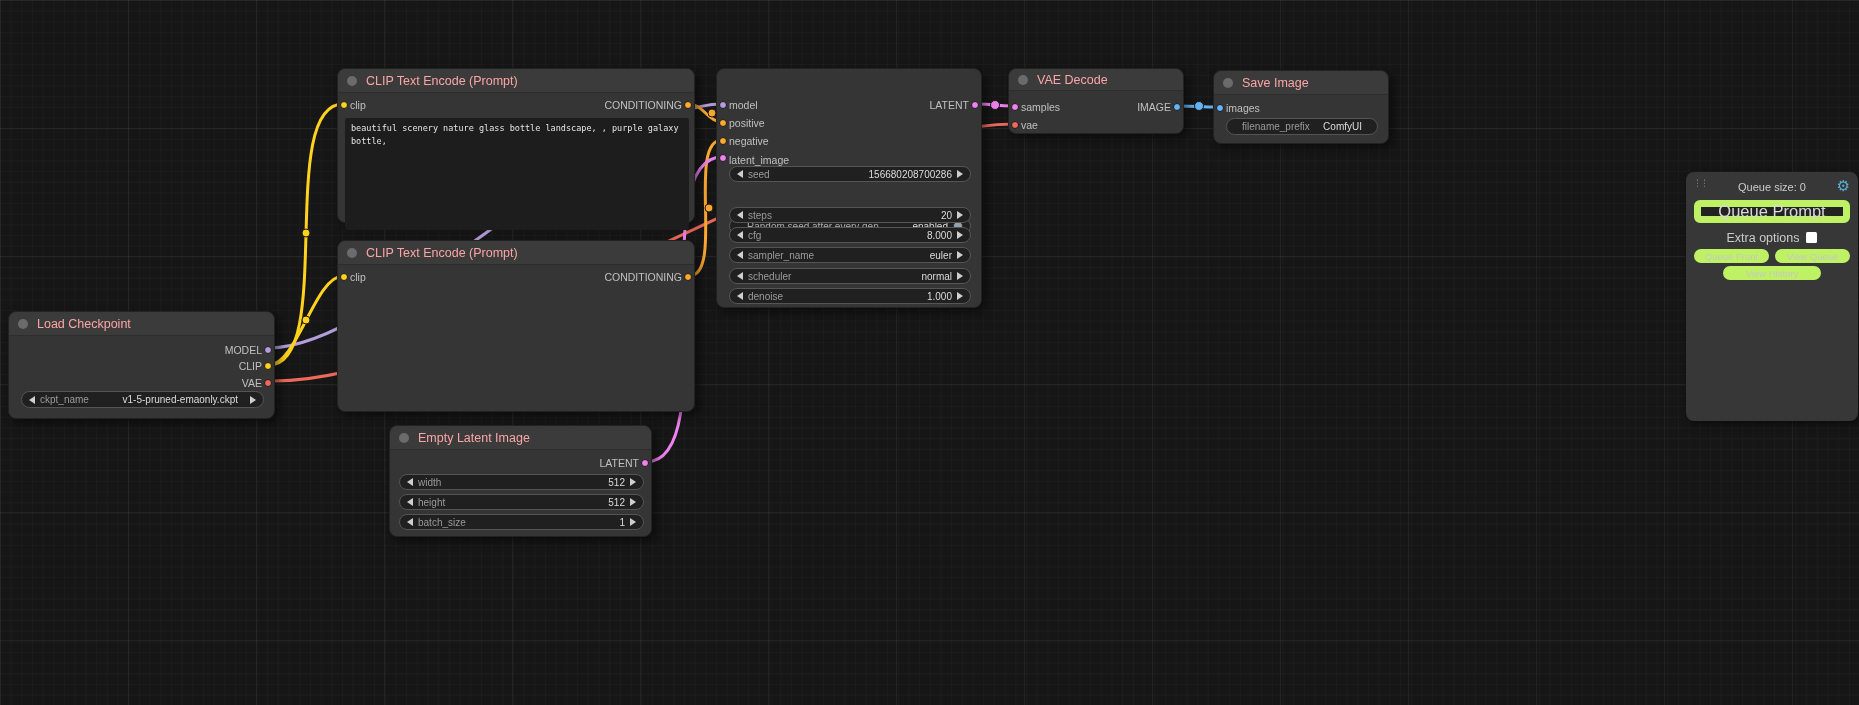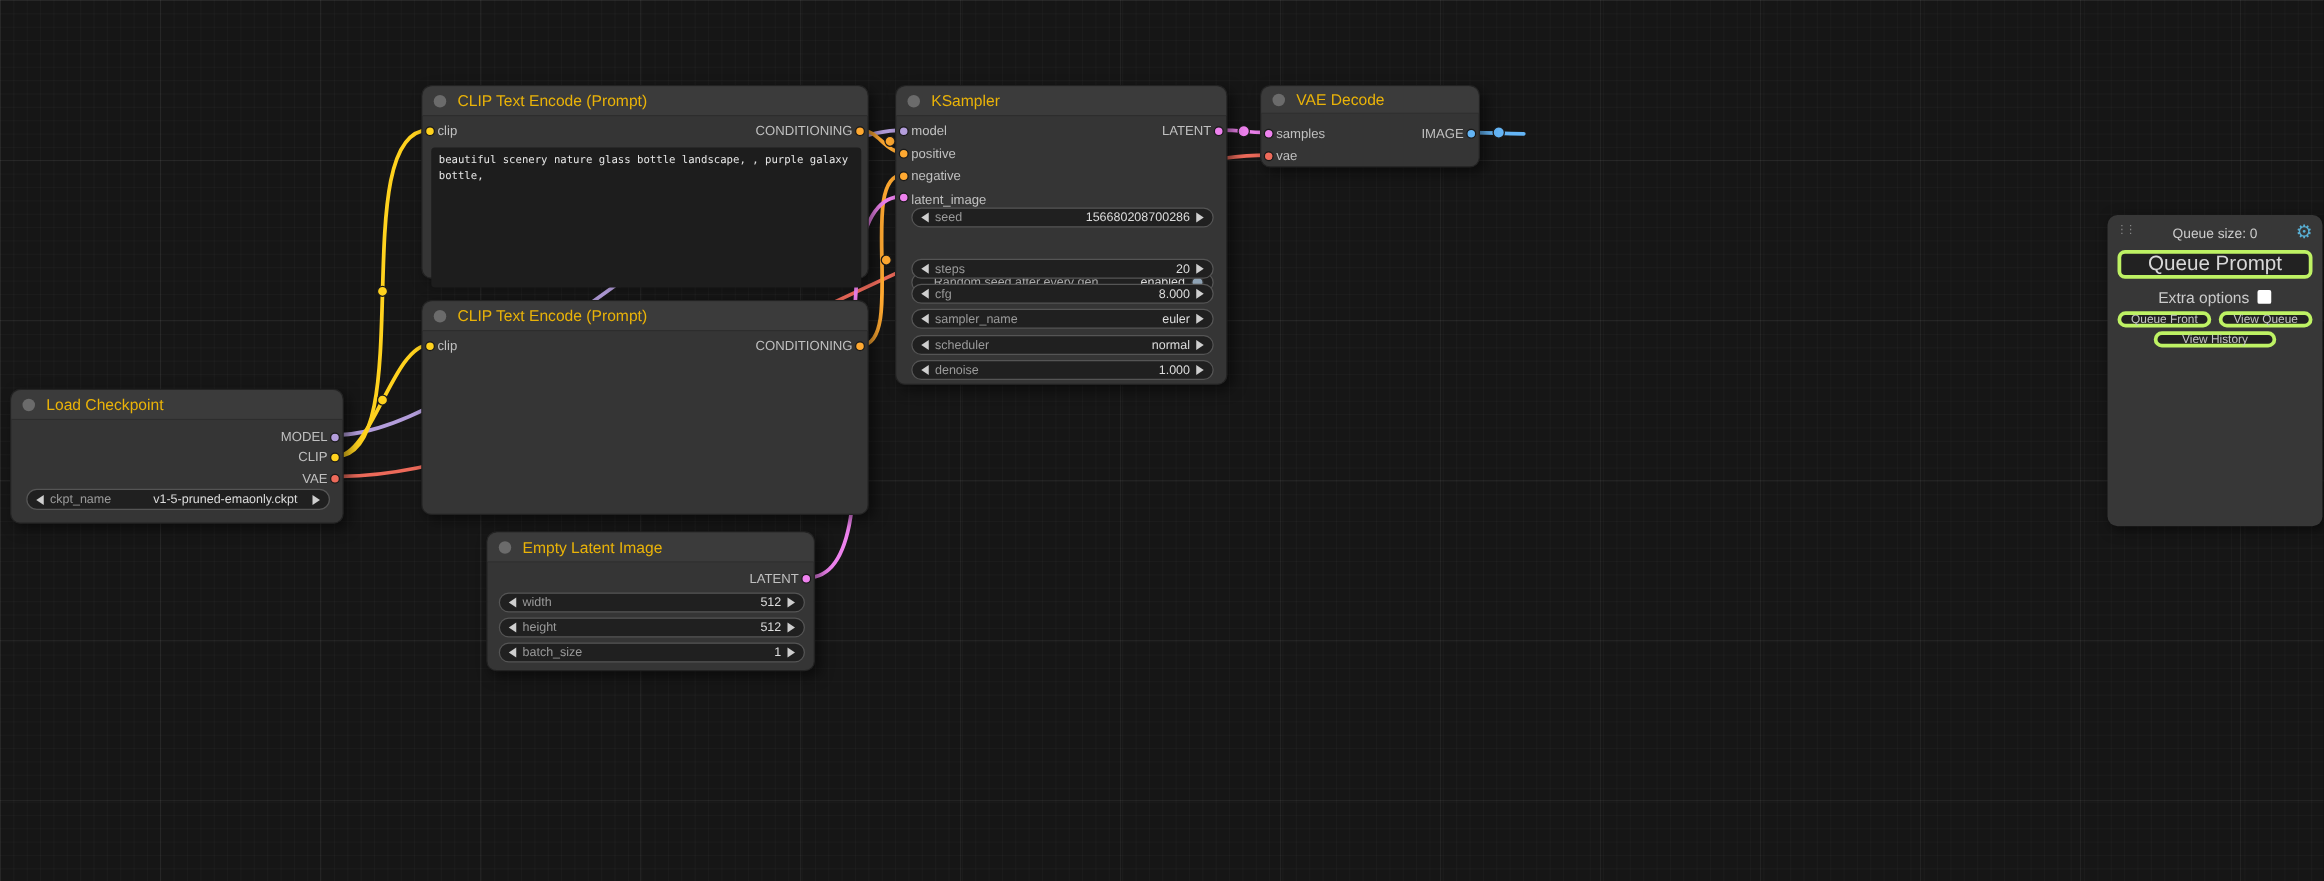--- a/index.html
+++ b/index.html
@@ -19,21 +19,21 @@
     position:absolute;z-index:2;background:#353535;border:1px solid #222;
     border-radius:8px;box-shadow:4px 4px 10px rgba(0,0,0,.5);
     box-sizing:border-box;
   }
   .node-header{
     position:absolute;left:0;top:0;right:0;height:24px;background:#3b3b3b;
     border-radius:8px 8px 0 0;border-bottom:1px solid #2d2d2d;
     display:flex;align-items:center;padding-left:9px;box-sizing:border-box;
   }
   .title-dot{width:10px;height:10px;border-radius:50%;background:#6b6b6b;margin-right:9px;flex:0 0 auto;}
-  .node-title{font-size:12.5px;color:#eab308;white-space:nowrap;}
+  .node-title{font-size:12.5px;color:#fca5a5;white-space:nowrap;}
   .slot-row{position:absolute;height:16px;display:flex;align-items:center;font-size:10.5px;color:#c0c0c0;}
   .slot-row.in{left:0;padding-left:12px;}
   .slot-row.out{right:0;padding-right:12px;justify-content:flex-end;}
   .slot-dot{position:absolute;top:4px;width:8px;height:8px;border-radius:50%;border:1px solid #1a1a1a;box-sizing:border-box;}
   .slot-row.in .slot-dot{left:2px;}
   .slot-row.out .slot-dot{right:2px;}
   .textbox{
     position:absolute;background:#1d1d1d;border-radius:3px;
     font-family:"DejaVu Sans Mono",monospace;font-size:8.5px;line-height:13px;
     color:#e6e6e6;padding:4px 6px;box-sizing:border-box;white-space:pre-wrap;word-break:break-word;
@@ -53,21 +53,21 @@
   #queue-panel{
     position:absolute;z-index:5;left:1686px;top:172px;width:172px;height:249px;
     background:#373737;border-radius:8px;box-shadow:3px 3px 10px rgba(0,0,0,.55);
     box-sizing:border-box;padding:6px 8px;
   }
   .qp-header{position:relative;height:18px;display:flex;align-items:center;}
   .drag-handle{position:absolute;left:-1px;top:1px;color:#8a8a8a;font-size:9px;letter-spacing:-2px;line-height:9px;}
   .qp-title{flex:1;text-align:center;font-size:11px;color:#cccccc;}
   .gear{position:absolute;right:0;top:0;font-size:15px;line-height:16px;}
   .qbtn{
-    background:#222;border:3px solid #bef264;border-radius:6px;color:#d8d8d8;
+    background:#222;border:7px solid #bef264;border-radius:6px;color:#d8d8d8;
     display:flex;align-items:center;justify-content:center;box-sizing:border-box;
   }
   #queue-prompt-btn{width:156px;height:23px;margin:4px auto 0;font-size:16.5px;}
   .extra-row{display:flex;align-items:center;justify-content:center;margin-top:7px;height:15px;}
   .extra-label{font-size:12.5px;color:#cbcbcb;margin-right:7px;}
   .checkbox{width:11px;height:11px;border-radius:1.5px;}
   .small-row{display:flex;justify-content:space-between;margin-top:4px;}
   .qsmall{height:13px;border-radius:8px;font-size:9.5px;color:#c6c6c6;}
   .qsmall.half{width:75px;}
   .qsmall.center{width:98px;margin:3px auto 0;}
@@ -153,24 +153,20 @@
       <div class="slot-dot" style="background: rgb(255, 210, 30);"></div>
       <span>clip</span>
     </div>
     <div class="slot-row out" style="top:28px;">
       <span>CONDITIONING</span>
       <div class="slot-dot" style="background: rgb(255, 169, 49);"></div>
     </div>
   </div>
 
   <div class="node" style="left:716px;top:68px;width:266px;height:240px;">
-    <div class="node-header">
-      <div class="title-dot" style="background: rgb(107, 107, 107);"></div>
-      <div class="node-title">KSampler</div>
-    </div>
     <div class="slot-row in" style="top:28px;">
       <div class="slot-dot" style="background: rgb(179, 157, 219);"></div>
       <span>model</span>
     </div>
     <div class="slot-row in" style="top:46px;">
       <div class="slot-dot" style="background: rgb(255, 169, 49);"></div>
       <span>positive</span>
     </div>
     <div class="slot-row in" style="top:64px;">
       <div class="slot-dot" style="background: rgb(255, 169, 49);"></div>
@@ -240,20 +236,34 @@
     <div class="slot-row in" style="top:48px;">
       <div class="slot-dot" style="background: rgb(237, 106, 90);"></div>
       <span>vae</span>
     </div>
     <div class="slot-row out" style="top:30px;">
       <span>IMAGE</span>
       <div class="slot-dot" style="background: rgb(100, 181, 246);"></div>
     </div>
   </div>
 
+  <div class="node" style="left:1213px;top:70px;width:176px;height:74px;">
+    <div class="node-header">
+      <div class="title-dot" style="background: rgb(107, 107, 107);"></div>
+      <div class="node-title">Save Image</div>
+    </div>
+    <div class="slot-row in" style="top:29px;">
+      <div class="slot-dot" style="background: rgb(100, 181, 246);"></div>
+      <span>images</span>
+    </div>
+    <div class="widget" style="left:12px;top:47px;width:152px;height:17px;">
+      <span class="wname" style="margin-left:8px;">filename_prefix</span>
+      <span class="wval" style="margin-right:8px;">ComfyUI</span>
+    </div>
+  </div>
 
   <div class="node" style="left:389px;top:425px;width:263px;height:112px;">
     <div class="node-header">
       <div class="title-dot" style="background: rgb(107, 107, 107);"></div>
       <div class="node-title">Empty Latent Image</div>
     </div>
     <div class="slot-row out" style="top:29px;">
       <span>LATENT</span>
       <div class="slot-dot" style="background: rgb(238, 130, 238);"></div>
     </div>

